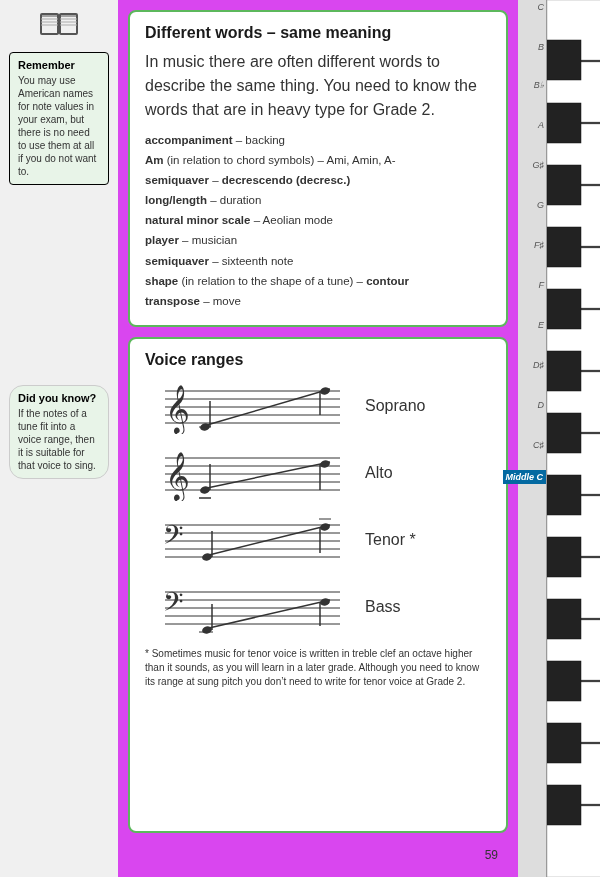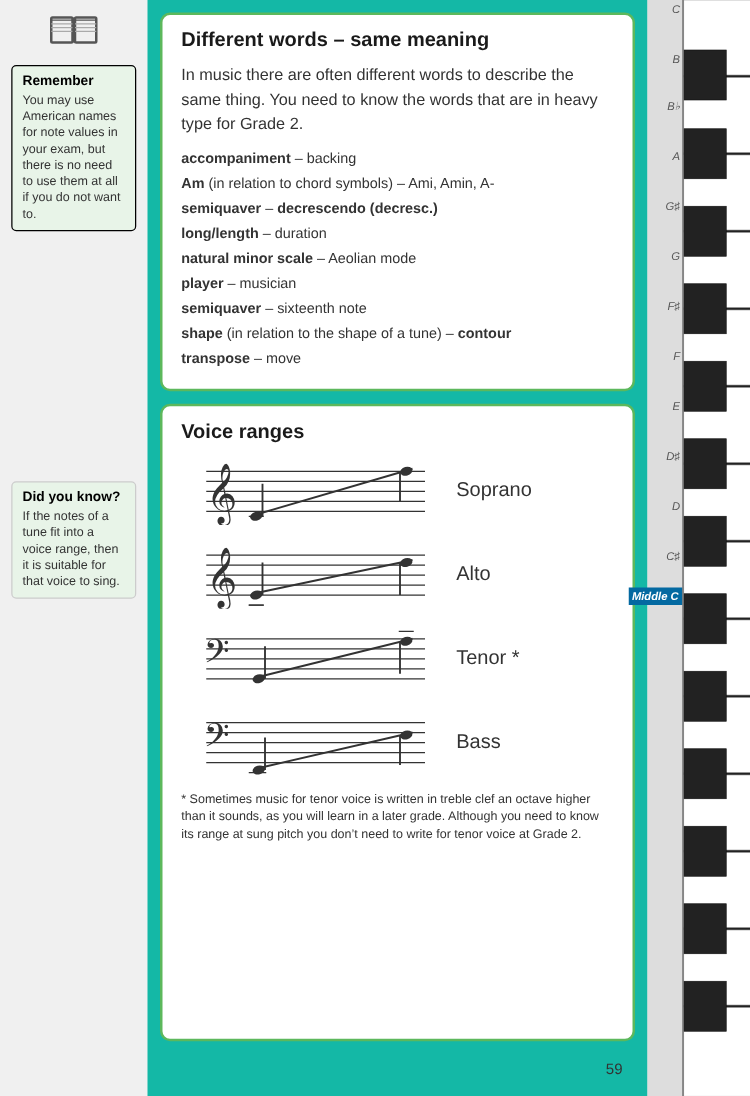--- a/index.html
+++ b/index.html
@@ -9,21 +9,21 @@
       font-family: Arial, sans-serif;
       font-size: 12px;
       background: #f0f0f0;
       display: flex;
       overflow: hidden;
     }
 
     .main-content {
       width: 480px;
       height: 877px;
-      background: #14b8a6;
+      background: #d946ef;
       padding: 10px 10px 10px 10px;
       display: flex;
       flex-direction: column;
       gap: 10px;
     }
 
     
     .remember-box {
       background: #e8f4e8;
       border: 1px solid #000000;
@@ -40,21 +40,21 @@
     .remember-box p {
       font-size: 10px;
       line-height: 1.3;
       color: #333;
     }
 
     
     .didyouknow-box {
       background: #e8f4e8;
       border: 1px solid #ccc;
-      border-radius: 4px;
+      border-radius: 14px;
       padding: 6px 8px;
       width: 100px;
       margin-top: 20px;
     }
     .didyouknow-box .title {
       font-weight: bold;
       font-size: 11px;
       margin-bottom: 3px;
     }
     .didyouknow-box p {
@@ -72,21 +72,21 @@
     }
 
     .card-title {
       font-size: 16px;
       font-weight: bold;
       color: #1a1a1a;
       margin-bottom: 8px;
     }
 
     .card-intro {
-      font-size: 13px;
+      font-size: 16px;
       color: #333;
       line-height: 1.5;
       margin-bottom: 10px;
     }
 
     .term-row {
       font-size: 11.5px;
       color: #333;
       margin-bottom: 4px;
       line-height: 1.4;

